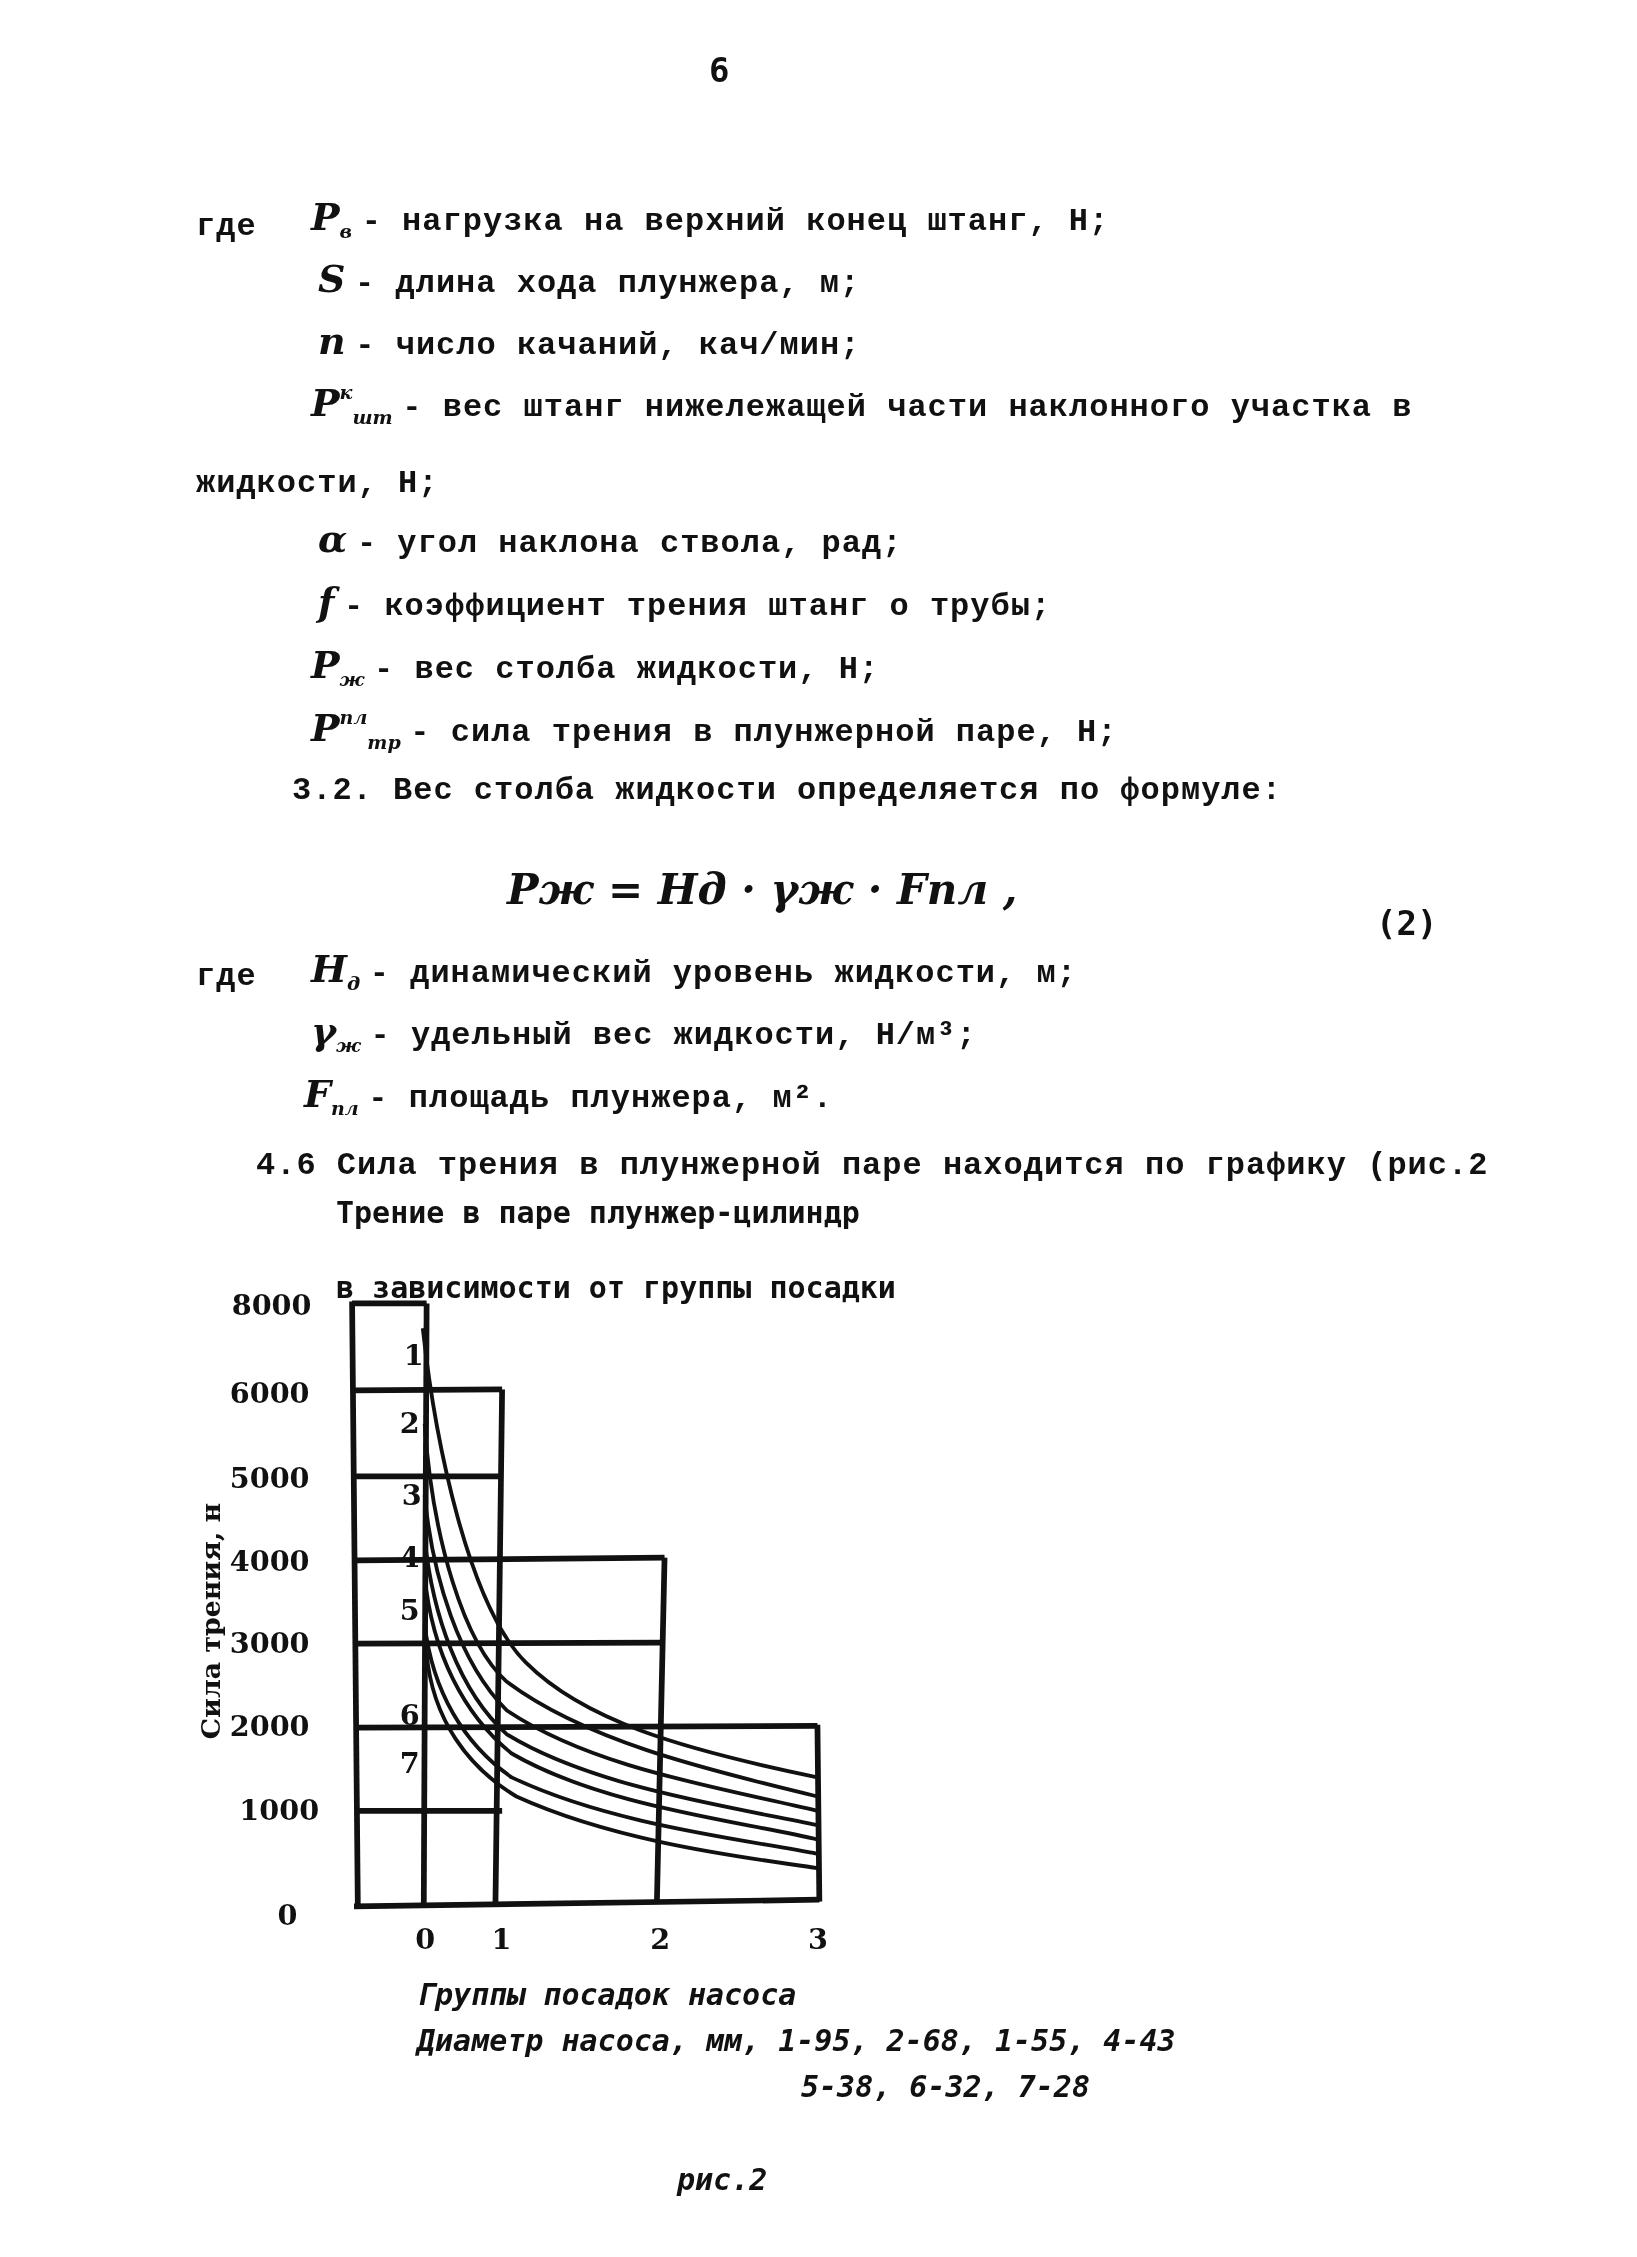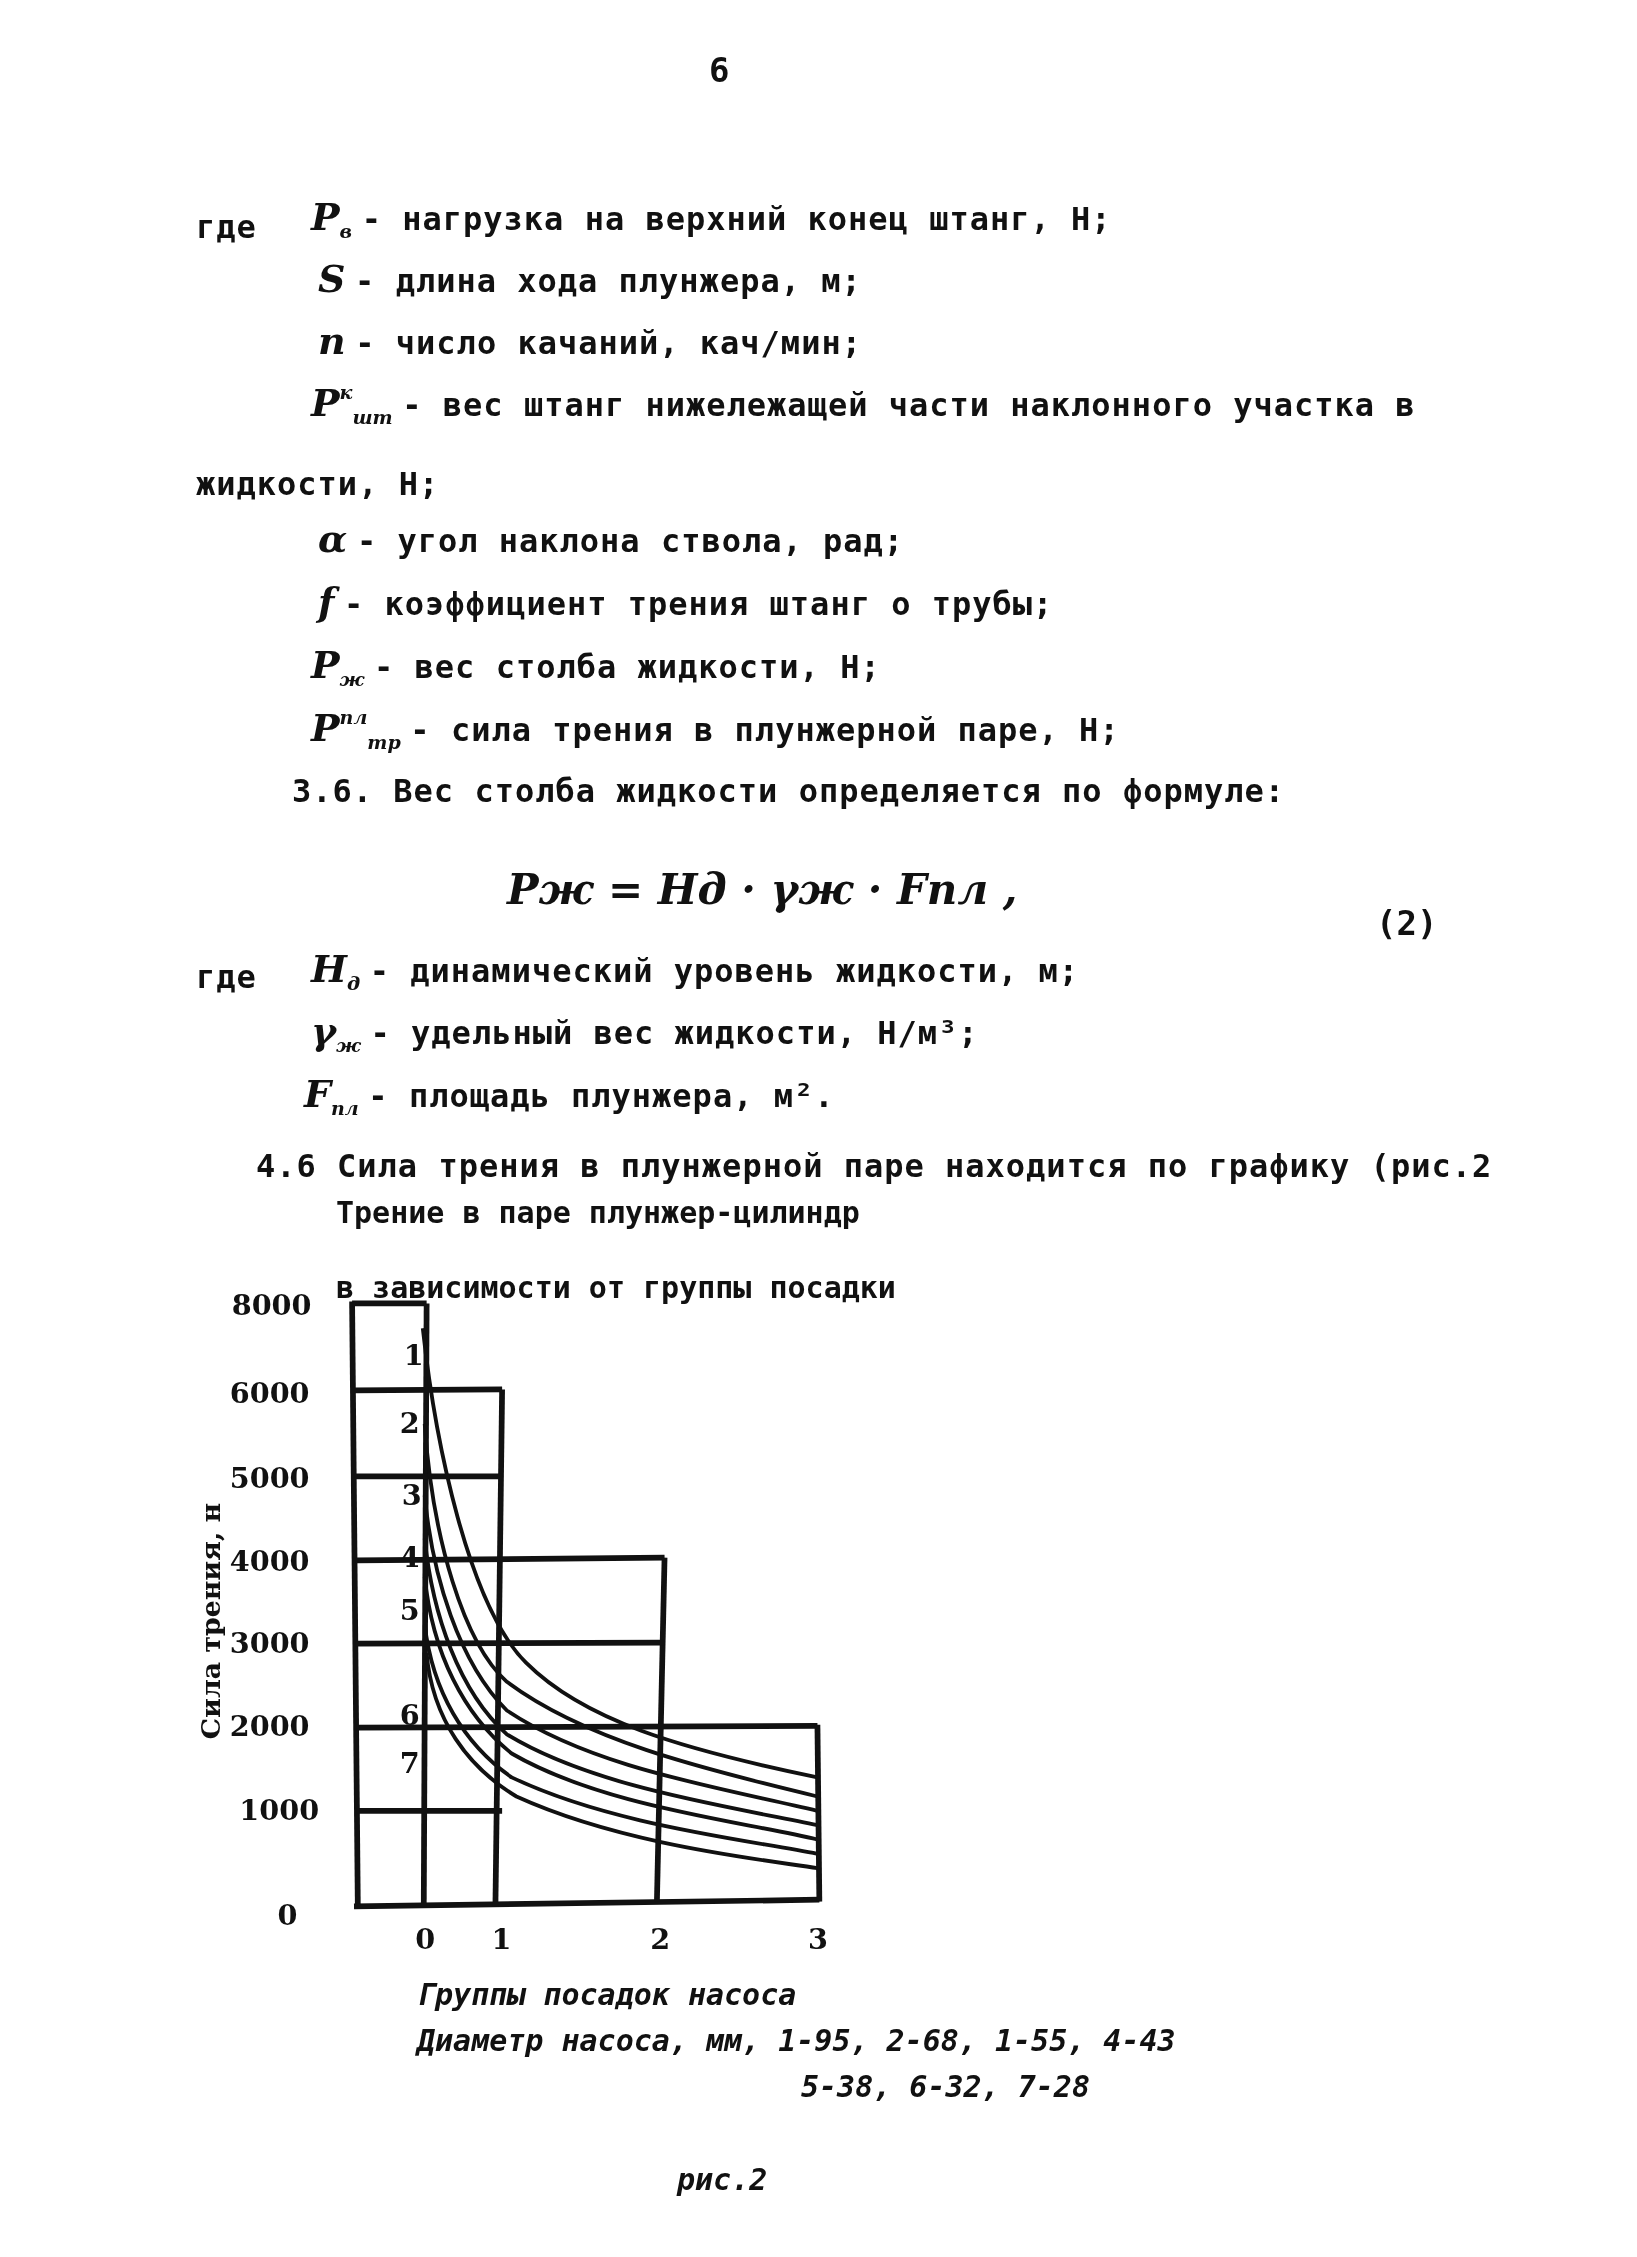--- a/index.html
+++ b/index.html
@@ -2,21 +2,21 @@
 <html><head>
 <meta charset="utf-8">
 <style>
   html, body { margin: 0; padding: 0; background: #ffffff; }
   body {
     width: 1637px; height: 2258px; position: relative; overflow: hidden;
     font-family: "DejaVu Sans Mono", "Liberation Mono", monospace;
     color: #111111;
   }
   .abs { position: absolute; white-space: nowrap; }
-  .txt { font-size: 32px; font-weight: bold; letter-spacing: 1px; }
+  .txt { font-size: 32px; font-weight: bold; letter-spacing: 1px; font-family: Liberation Mono, monospace; }
   .sym { font-family: "DejaVu Serif", "Liberation Serif", serif; font-style: italic; font-weight: bold; font-size: 38px; }
   .sub { font-size: 19px; vertical-align: -7.6px; }
   .sup { font-size: 19px; vertical-align: 17px; }
   .page-num { font-size: 34px; font-weight: bold; }
   .formula { font-family: "DejaVu Serif", "Liberation Serif", serif; font-style: italic; font-weight: bold; font-size: 42px; }
   .eqnum { font-size: 34px; font-weight: bold; }
   .chart-title { font-size: 30px; font-weight: bold; }
   .cap { font-size: 30px; font-weight: bold; font-style: italic; }
   svg text { font-family: "DejaVu Serif", "Liberation Serif", serif; font-weight: bold; }
 </style>
@@ -54,21 +54,21 @@
 </div>
 <div class="abs" style="left:311px; top:642px;">
   <span class="sym">P</span><span class="sym sub">ж</span>
   <span class="txt">- вес столба жидкости, Н;</span>
 </div>
 <div class="abs" style="left:311px; top:705px;">
   <span class="sym">P</span><span class="sym sup">пл</span><span class="sym sub">тр</span>
   <span class="txt">- сила трения в плунжерной паре, Н;</span>
 </div>
 
-<div class="abs txt" style="left:292px; top:772px;">3.6. Вес столба жидкости определяется по формуле:</div>
+<div class="abs txt" style="left:292px; top:772px;">3.2. Вес столба жидкости определяется по формуле:</div>
 <div class="abs formula" style="left:507px; top:865px;">Pж = Hд · γж · Fпл ,</div>
 <div class="abs eqnum" style="left:1376px; top:903px;">(2)</div>
 
 <div class="abs txt" style="left:196px; top:958px;">где</div>
 <div class="abs" style="left:311px; top:946px;">
   <span class="sym">H</span><span class="sym sub">д</span>
   <span class="txt">- динамический уровень жидкости, м;</span>
 </div>
 <div class="abs" style="left:311px; top:1008px;">
   <span class="sym">γ</span><span class="sym sub">ж</span>

